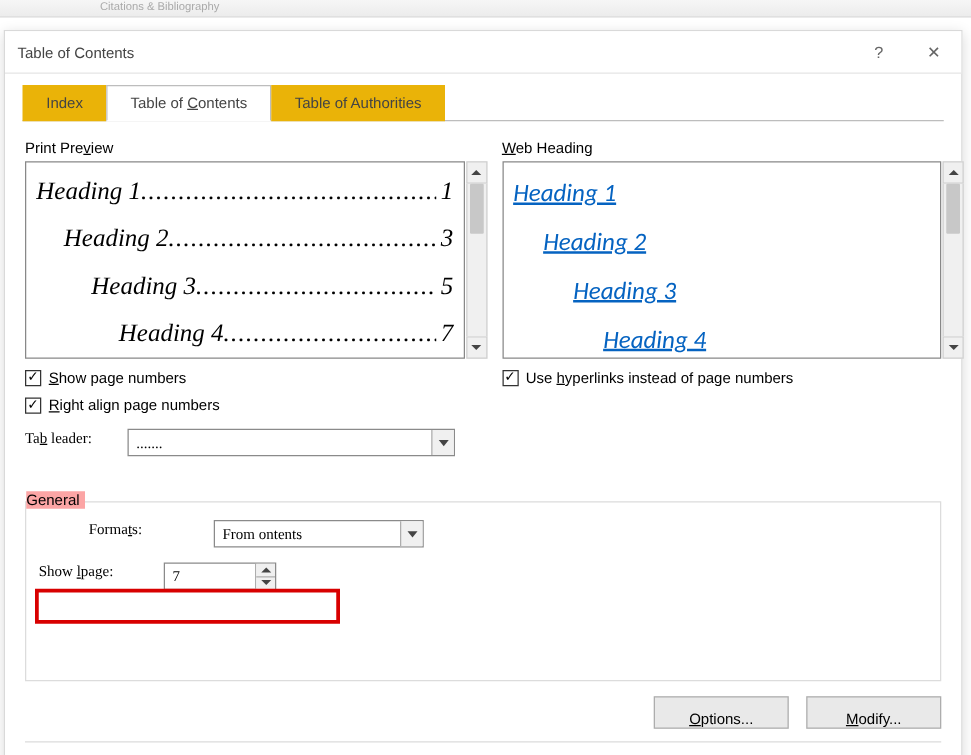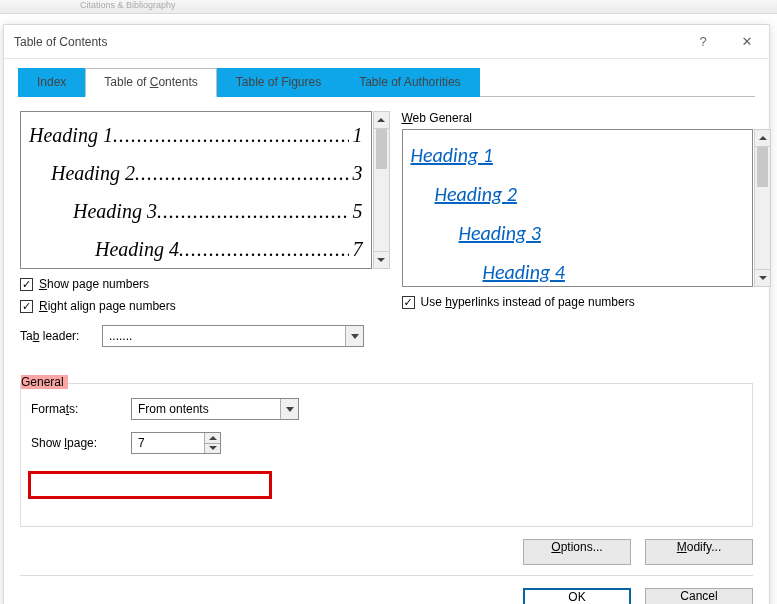--- a/index.html
+++ b/index.html
@@ -47,21 +47,21 @@
   .body { padding: 8px 16px 4px 16px; }
   
   .tabs { display:flex; border-bottom:1px solid #bdbdbd; margin: 0 -2px; }
   .tab {
     padding: 6px 18px 7px 18px;
     font-size: 12px;
     color:#444;
     border: 1px solid transparent;
     border-bottom: none;
     position: relative; top:1px;
-    background:#0ea5e9;
+    background:#eab308;
   }
   .tab.active {
     border-color:#bdbdbd;
     border-bottom: 1px solid #fff;
     background:#fff;
   }
   .content { padding-top: 14px; }
   .two-col { display:flex; gap: 30px; }
   .col { flex:1; min-width:0; }
   .section-label { font-size:12px; color:#000; margin-bottom:4px; }
@@ -107,21 +107,21 @@
   .wl2 { padding-left:26px; }
   .wl3 { padding-left:50px; }
   .wl4 { padding-left:74px; }
   
   .chk-row { display:flex; align-items:center; gap:6px; margin-top:8px; font-size:12px;}
   .chk-box {
     width:13px; height:13px; border:1px solid #333; display:flex;
     align-items:center; justify-content:center; font-size:11px; line-height:1; color:#000;
   }
   
-  .form-row { display:flex; align-items:center; gap:8px; margin-top:12px; font-size:12px;}
+  .form-row { display:flex; gap:8px; margin-top:12px; font-size:12px;font-family:Liberation Serif, serif;}
   .form-row .lbl { min-width:74px; }
   .combo {
     border:1px solid #8a8a8a; height:22px; display:flex; align-items:center;
     background:#fff; min-width:0;
   }
   .combo .combo-text { flex:1; padding:0 6px; font-size:12px; }
   .combo .combo-btn {
     width:18px; height:100%; border-left:1px solid #adadad;
     display:flex; align-items:center; justify-content:center;
     background:#f0f0f0;
@@ -141,21 +141,21 @@
   }
   .group-title { position:absolute; top:-9px; left:0; padding:0 4px 0 0; background:#fca5a5; font-size:12px;}
   .highlight {
     position:absolute; border:3px solid #d80000;
     left:24px; top:446px; width:244px; height:28px; pointer-events:none;
   }
   
   .btn-row { display:flex; justify-content:flex-end; gap:14px; margin-top:12px; }
   .btn {
     min-width:108px; height:26px; border:1px solid #adadad; background:#e9e9e9;
-    display:flex; align-items:flex-start; justify-content:center; font-size:12px;
+    display:flex; align-items:flex-end; justify-content:center; font-size:12px;
     padding:0 12px;
   }
   .btn.primary { border:2px solid #0a64a4; background:#fff; }
   .divider-line { border-top:1px solid #dcdcdc; margin:10px 0 10px 0;}
 </style>
 </head>
 <body>
 
 <div class="ribbon-bg">Citations &amp; Bibliography</div>
 
@@ -166,28 +166,30 @@
     <div class="win-btn">?</div>
     <div class="win-btn">✕</div>
   </div>
 
   <div class="body">
     <div class="tabs">
       <div class="tab"><span>Index</span></div>
       <div class="tab active">
         <span>Table of <span class="underline-letter">C</span>ontents</span>
       </div>
-      <div class="tab"><span>Table of Figures</span></div>
       <div class="tab"><span>Table of Authorities</span></div>
     </div>
 
     <div class="content">
       <div class="two-col">
 
         <div class="col">
+          <div class="section-label">
+            <span>Print Pre</span><span class="underline-letter">v</span><span>iew</span>
+          </div>
           <div class="preview-wrap">
             <div class="preview-box" id="print-preview">
                 <div class="p-row ">
                   <span class="p-label">Heading 1</span>
                   <span class="p-leader">............................................................</span>
                   <span class="p-num">1</span>
                 </div>
                 <div class="p-row indent-1">
                   <span class="p-label">Heading 2</span>
                   <span class="p-leader">............................................................</span>
@@ -232,21 +234,21 @@
               <div class="combo-text">.......</div>
               <div class="combo-btn">
                   <div class="chev"></div>
                 </div>
             </div>
           </div>
         </div>
 
         <div class="col">
           <div class="section-label">
-            <span class="underline-letter">W</span><span>eb General</span>
+            <span class="underline-letter">W</span><span>eb Heading</span>
           </div>
           <div class="preview-wrap">
             <div class="web-box" id="web-preview">
                 <span class="web-link wl1">Heading 1</span>
                 <span class="web-link wl2">Heading 2</span>
                 <span class="web-link wl3">Heading 3</span>
                 <span class="web-link wl4">Heading 4</span>
               </div>
             <div class="scroll-dummy">
               <div class="scroll-btn">
@@ -263,21 +265,21 @@
           <div class="chk-row">
             <div class="chk-box">✓</div>
             <span><span>Use </span><span class="underline-letter">h</span><span>yperlinks instead of page numbers</span></span>
           </div>
         </div>
       </div>
 
       <div class="groupbox">
         <div class="group-title">General</div>
         <div class="form-row" style="margin-top:0;">
-          <span class="lbl" style="min-width:92px;">
+          <span class="lbl" style="min-width:92px;margin-left:40px;">
             <span>Forma</span><span class="underline-letter">t</span><span>s:</span>
           </span>
           <div class="combo" style="width:168px;">
             <div class="combo-text">From ontents</div>
             <div class="combo-btn">
                 <div class="chev"></div>
               </div>
           </div>
         </div>
         <div class="form-row">

